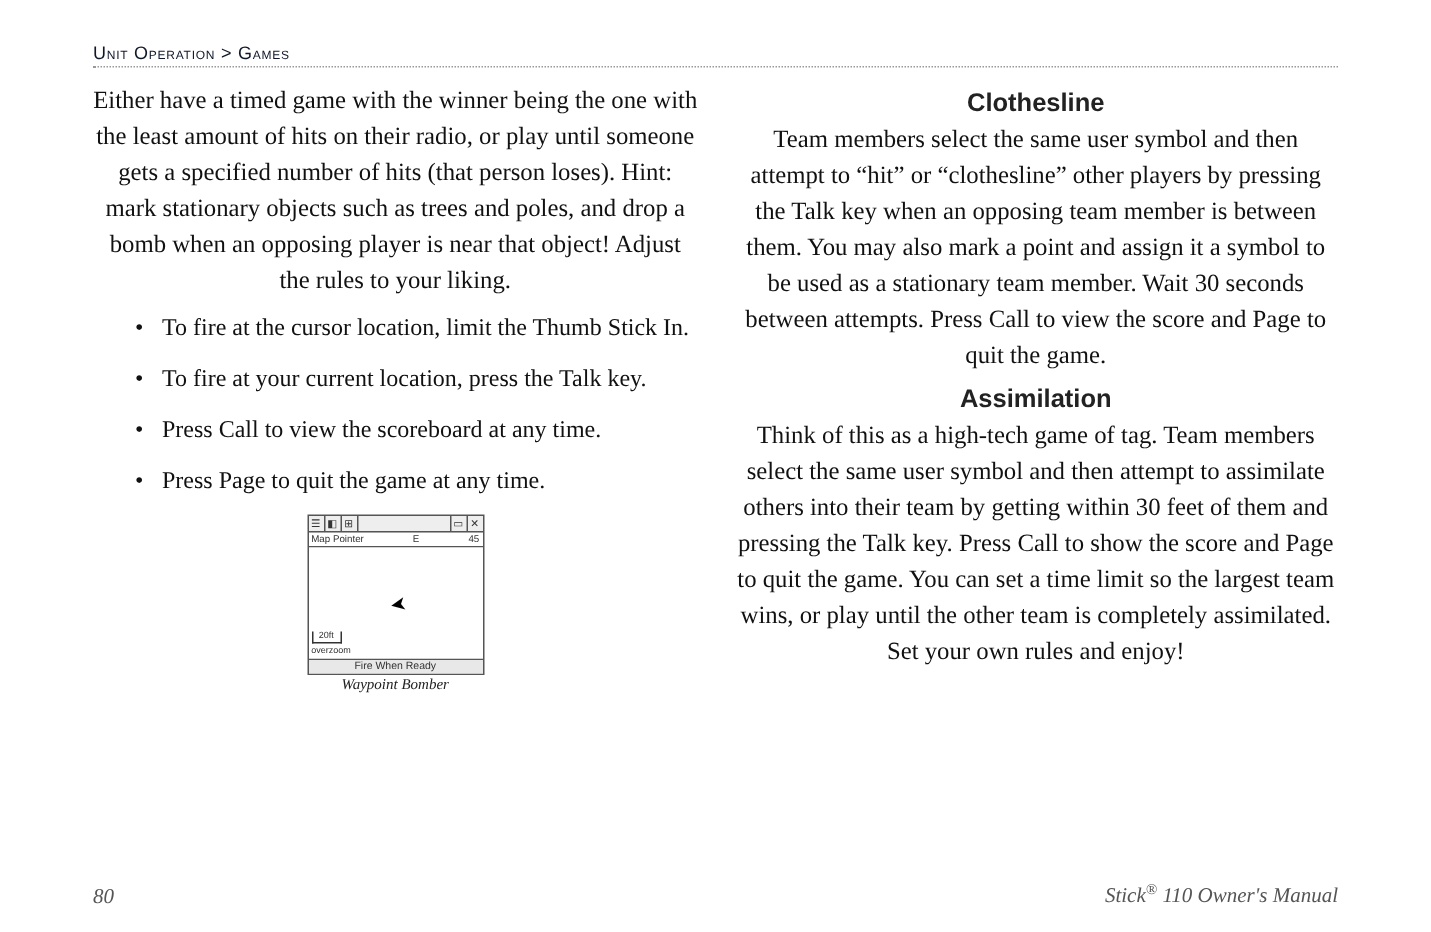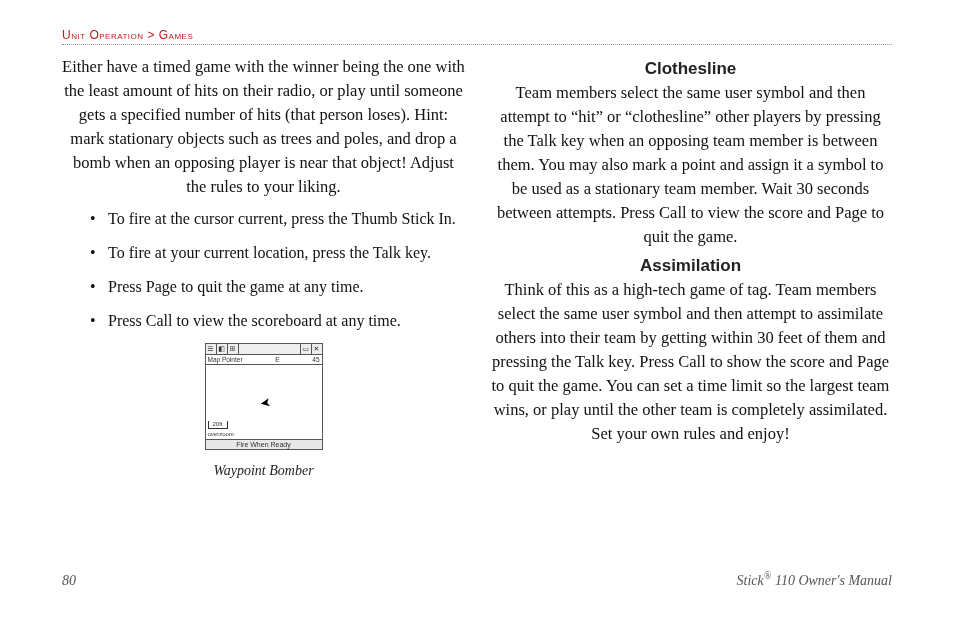--- a/index.html
+++ b/index.html
@@ -8,21 +8,21 @@
     height: 621px;
     background: #fff;
     font-family: Georgia, 'Times New Roman', serif;
     color: #222;
     padding: 28px 62px 18px 62px;
     position: relative;
   }
   .breadcrumb {
     font-family: Arial, Helvetica, sans-serif;
     font-size: 12px;
-    color: #b91c1c;
+    color: #0f172a;
     letter-spacing: 0.5px;
     font-variant: small-caps;
     margin-bottom: 2px;
   }
   .hr {
     border: none;
     border-top: 1px dotted #999;
     margin-bottom: 10px;
   }
   .columns {
@@ -68,23 +68,23 @@
     margin-top: 4px;
     margin-bottom: 2px;
     text-align: center;
   }
   .figure-wrap {
     margin-top: 10px;
     text-align: center;
   }
   .figure-caption {
     font-style: italic;
-    font-size: 14px;
+    font-size: 10px;
     color: #222;
-    margin-top: 12px;
+    margin-top: 0;
   }
   
   .device {
     display: inline-block;
     width: 118px;
     border: 1px solid #555;
     background: #fff;
     font-family: Arial, sans-serif;
   }
   .dev-top {
@@ -154,21 +154,21 @@
     background: #e8e8e8;
     font-size: 7px;
     text-align: center;
     padding: 1px 0;
     color: #333;
   }
   .footer {
     position: absolute;
     left: 62px;
     right: 62px;
-    bottom: 32px;
+    bottom: 14px;
     display: flex;
     justify-content: space-between;
     align-items: baseline;
     font-style: italic;
     color: #555;
     font-size: 14px;
   }
   .footer .pageno { font-style: italic; }
   .footer .manual { font-family: Georgia, serif; }
   .footer .manual .reg { font-size: 10px; vertical-align: super; }
@@ -183,30 +183,30 @@
 </div>
 <hr class="hr">
 
 <div class="columns">
 
   <div class="col">
     <p class="body-text">Either have a timed game with the winner being the one with the least amount of hits on their radio, or play until someone gets a specified number of hits (that person loses). Hint: mark stationary objects such as trees and poles, and drop a bomb when an opposing player is near that object! Adjust the rules to your liking.</p>
 
     <ul class="bullets">
       <li>
-        <span>To fire at the cursor current, press the </span><span class="bold">Thumb Stick</span><span> In.</span>
+        <span>To fire at the cursor location, limit the </span><span class="bold">Thumb Stick</span><span> In.</span>
       </li>
       <li>
         <span>To fire at your current location, press the </span><span class="bold">Talk</span><span> key.</span>
       </li>
       <li>
+        <span>Press </span><span class="bold">Call</span><span> to view the scoreboard at any time.</span>
+      </li>
+      <li>
         <span>Press </span><span class="bold">Page</span><span> to quit the game at any time.</span>
-      </li>
-      <li>
-        <span>Press </span><span class="bold">Call</span><span> to view the scoreboard at any time.</span>
       </li>
     </ul>
 
     <div class="figure-wrap">
       <div class="device">
         <div class="dev-top">
           <div class="dev-top-left">
             <div class="dev-top-box">☰</div>
             <div class="dev-top-box">◧</div>
             <div class="dev-top-box">⊞</div>

